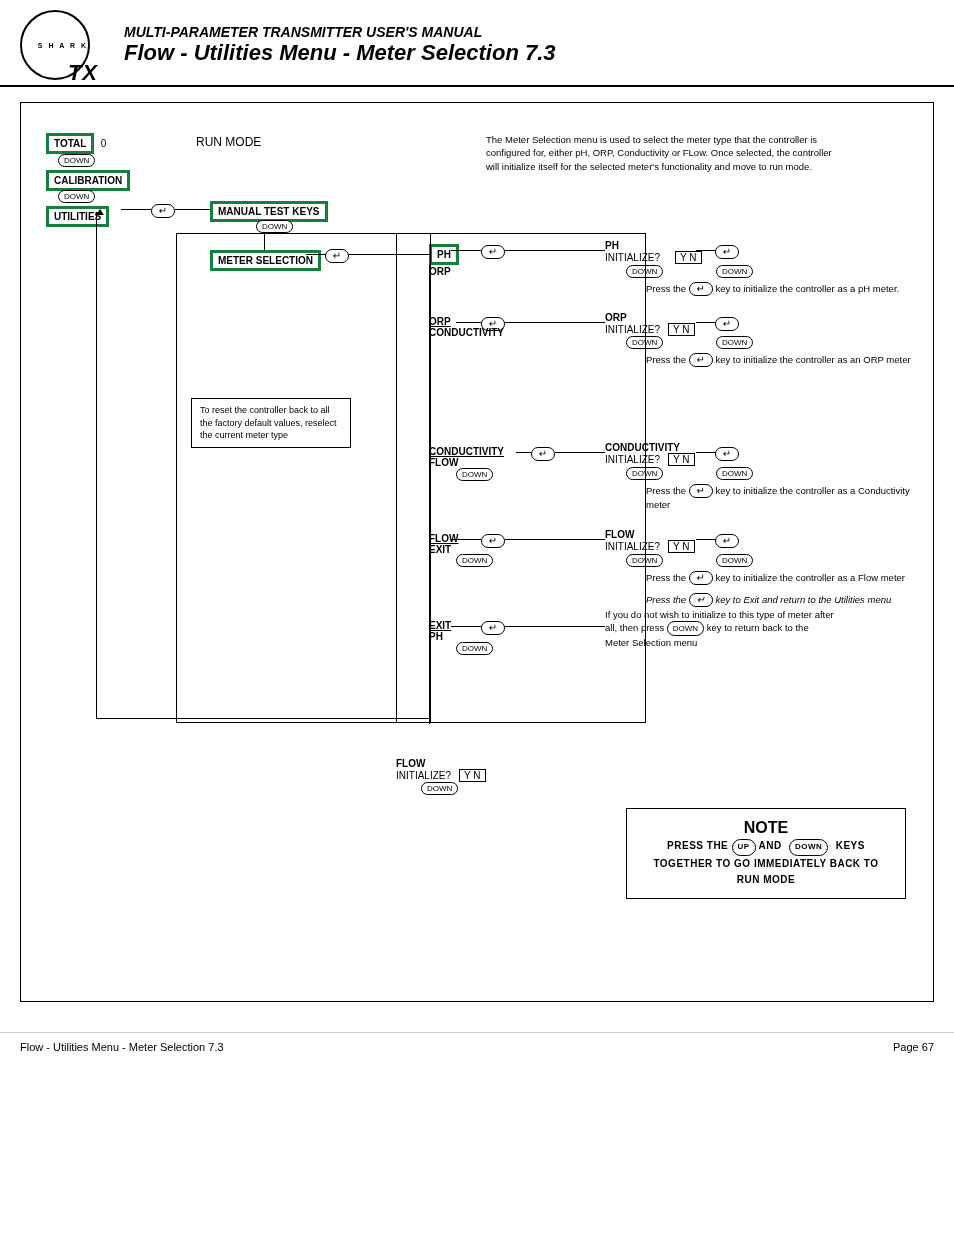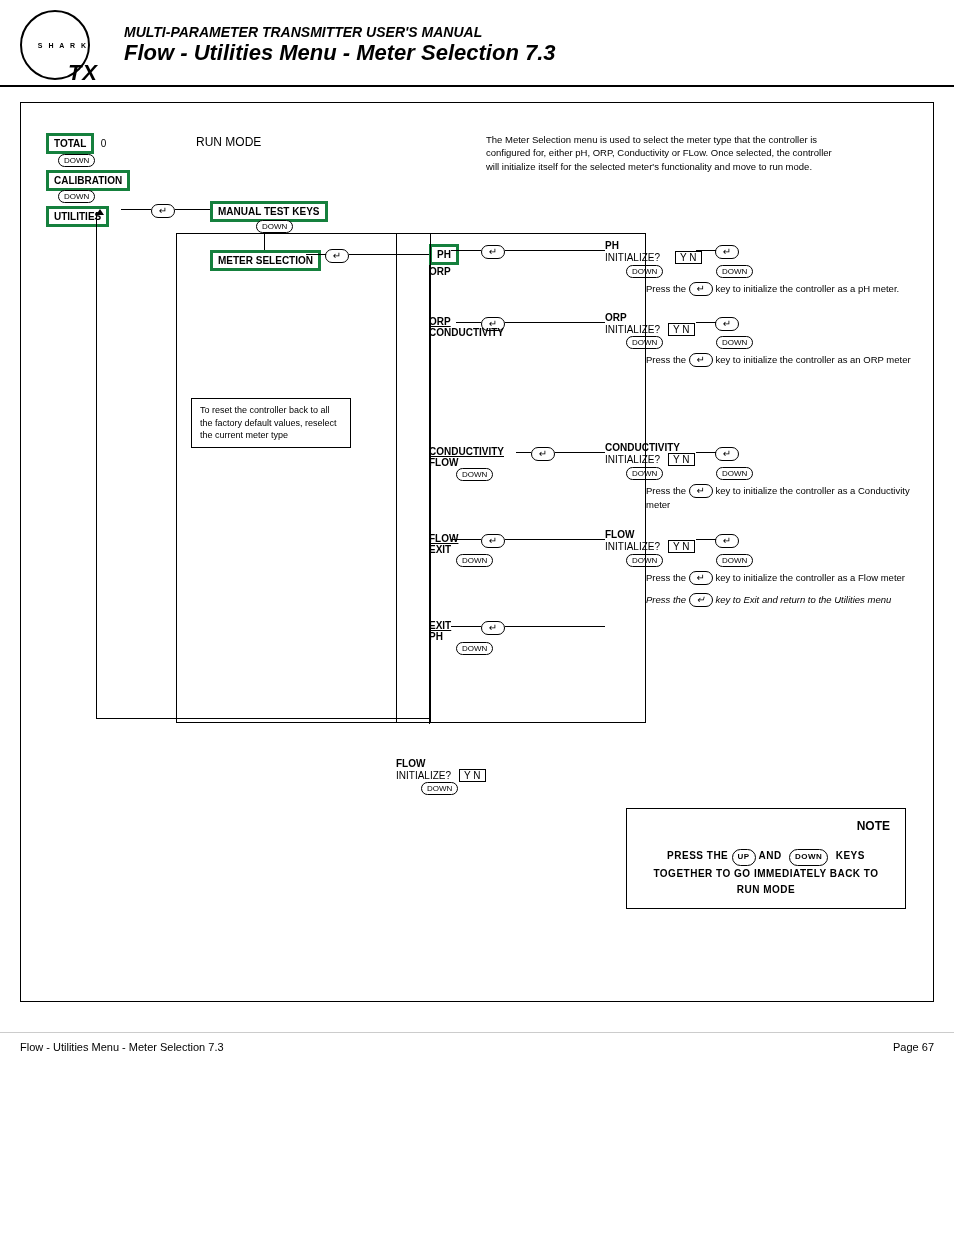--- a/index.html
+++ b/index.html
@@ -104,24 +104,23 @@
       line-height: 1.4;
     }
 
     
     .note-box {
       border: 1.5px solid #000;
       padding: 10px 15px;
       text-align: center;
     }
     .note-title {
-      font-size: 12px;
-      font-weight: bold;
-      margin-bottom: 15px;
-      text-align: right;
+      font-size: 16px;
+      font-weight: bold;
+      margin-bottom: 1px;
     }
     .note-text {
       font-size: 10px;
       font-weight: bold;
       letter-spacing: 0.5px;
       line-height: 1.6;
     }
 
     
     .footer {
@@ -398,20 +397,23 @@
         <div style="font-size:10px; font-weight:bold; text-decoration:underline;">EXIT</div>
         <div style="font-size:10px; font-weight:bold;">PH</div>
       </div>
 
       <div style="position:absolute; left:415px; top:508px; width:30px; height:1px; background:#000;"></div>
       <div style="position:absolute; left:445px; top:502px;">
         <span class="conn-arrow">↵</span>
       </div>
       <div style="position:absolute; left:469px; top:508px; width:100px; height:1px; background:#000;"></div>
 
+      <div style="position:absolute; left:569px; top:490px; width:230px;">
+        <p class="description-text">If you do not wish to initialize to this type of meter after all, then press <span class="nav-btn-down">DOWN</span> key to return back to the Meter Selection menu</p>
+      </div>
 
       <div style="position:absolute; left:420px; top:522px;">
         <span class="nav-btn-down">DOWN</span>
       </div>
 
       <div style="position:absolute; left:610px; top:475px; width:270px;font-style:italic;">
         <p class="description-text">
           Press the <span class="conn-arrow" style="display:inline-flex;">↵</span> key to Exit and return to the Utilities menu
         </p>
       </div>

